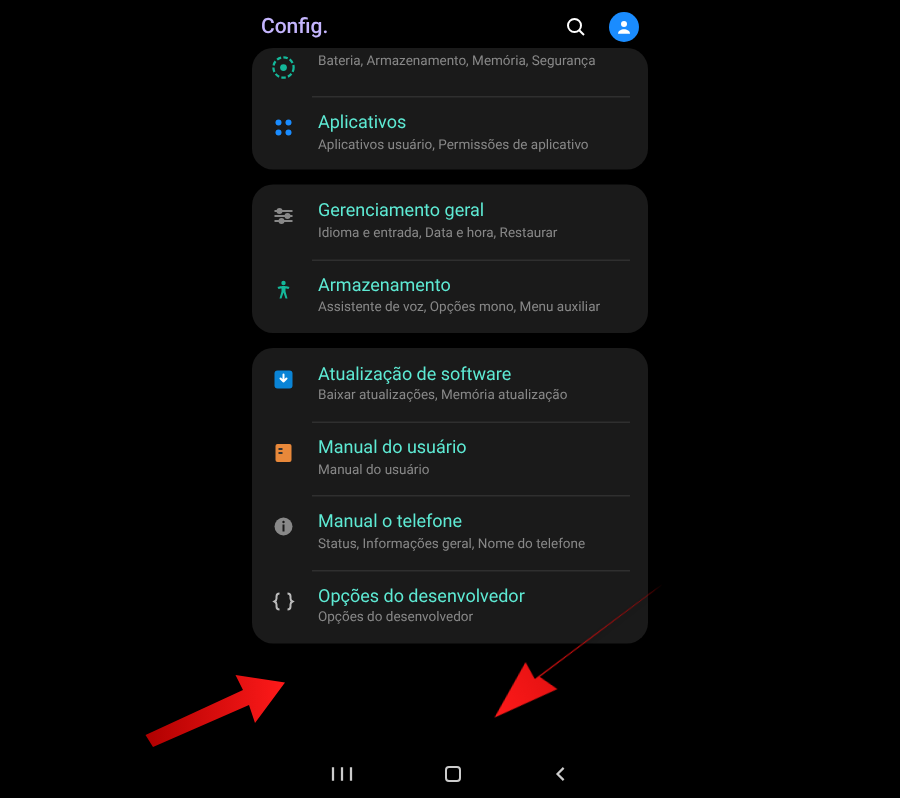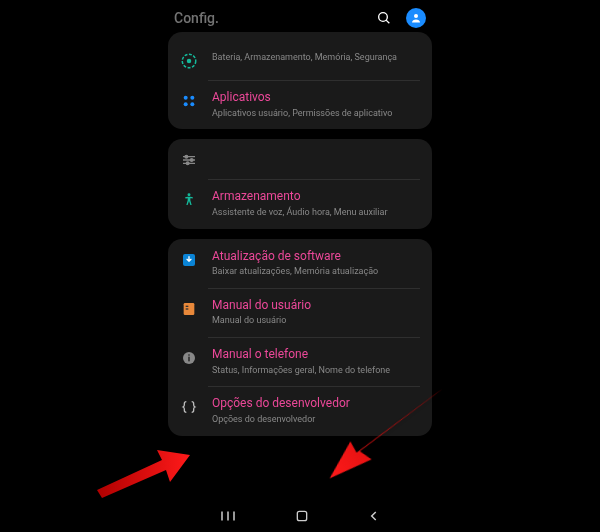--- a/index.html
+++ b/index.html
@@ -23,21 +23,21 @@
       height: 532px;
       background: #000;
     }
     .header {
       display: flex;
       align-items: center;
       padding: 8px 14px;
       height: 36px;
     }
     .header-title {
-      color: #737373;
+      color: #c4b5fd;
       font-size: 14px;
       font-weight: 500;
       flex: 1;
     }
     .header-icons {
       display: flex;
       gap: 14px;
       align-items: center;
     }
     .search-btn {
@@ -91,21 +91,21 @@
       display: flex;
       align-items: center;
       justify-content: center;
       flex-shrink: 0;
     }
     .setting-text {
       flex: 1;
       min-width: 0;
     }
     .setting-title {
-      color: #ec4899;
+      color: #5eead4;
       font-size: 12px;
       font-weight: 400;
       line-height: 1.3;
       margin-bottom: 2px;
     }
     .setting-subtitle {
       color: #888;
       font-size: 9px;
       line-height: 1.3;
     }
@@ -145,21 +145,21 @@
       top: 375px;
       width: 110px;
       height: 120px;
       transform: rotate(10deg);
     }
     
     .section.first {
       margin-top: -4px;
     }
     .section.first .setting-item:first-child {
-      padding-top: 20px;
+      padding-top: 4px;
     }
     .section.first .setting-item:first-child .setting-icon {
       margin-top: 0;
     }
     .section.first .setting-item:first-child .setting-title {
       display: none;
     }
   </style>
 </head>
 <body>
@@ -219,31 +219,35 @@
         <div class="setting-icon">
           <svg width="16" height="16" viewBox="0 0 24 24" fill="none" stroke="#888" stroke-width="2">
               <line x1="3" y1="7" x2="21" y2="7"></line>
               <line x1="3" y1="12" x2="21" y2="12"></line>
               <line x1="3" y1="17" x2="21" y2="17"></line>
               <circle cx="8" cy="7" r="2" fill="#888"></circle>
               <circle cx="16" cy="12" r="2" fill="#888"></circle>
               <circle cx="10" cy="17" r="2" fill="#888"></circle>
             </svg>
         </div>
+        <div class="setting-text">
+          <div class="setting-title">Gerenciamento geral</div>
+          <div class="setting-subtitle">Idioma e entrada, Data e hora, Restaurar</div>
+        </div>
       </div>
       <div class="setting-item">
         <div class="setting-icon">
           <svg width="16" height="16" viewBox="0 0 24 24" fill="#14b89a">
               <circle cx="12" cy="4" r="2.2"></circle>
               <path d="M12 7c-3 0-6 1-6 1l1 2s2-.5 3-.5v3l-2 7h2l2-6 2 6h2l-2-7v-3c1 0 3 .5 3 .5l1-2s-3-1-6-1z"></path>
             </svg>
         </div>
         <div class="setting-text">
           <div class="setting-title">Armazenamento</div>
-          <div class="setting-subtitle">Assistente de voz, Áudio hora, Menu auxiliar</div>
+          <div class="setting-subtitle">Assistente de voz, Opções mono, Menu auxiliar</div>
         </div>
       </div>
     </div>
 
     <div class="section">
       <div class="setting-item">
         <div class="setting-icon">
           <svg width="16" height="16" viewBox="0 0 24 24">
               <rect x="3" y="3" width="18" height="18" rx="3" fill="#0a84d6"></rect>
               <path d="M12 7v7M9 11l3 3 3-3" stroke="#fff" stroke-width="2" fill="none" stroke-linecap="round" stroke-linejoin="round"></path>

